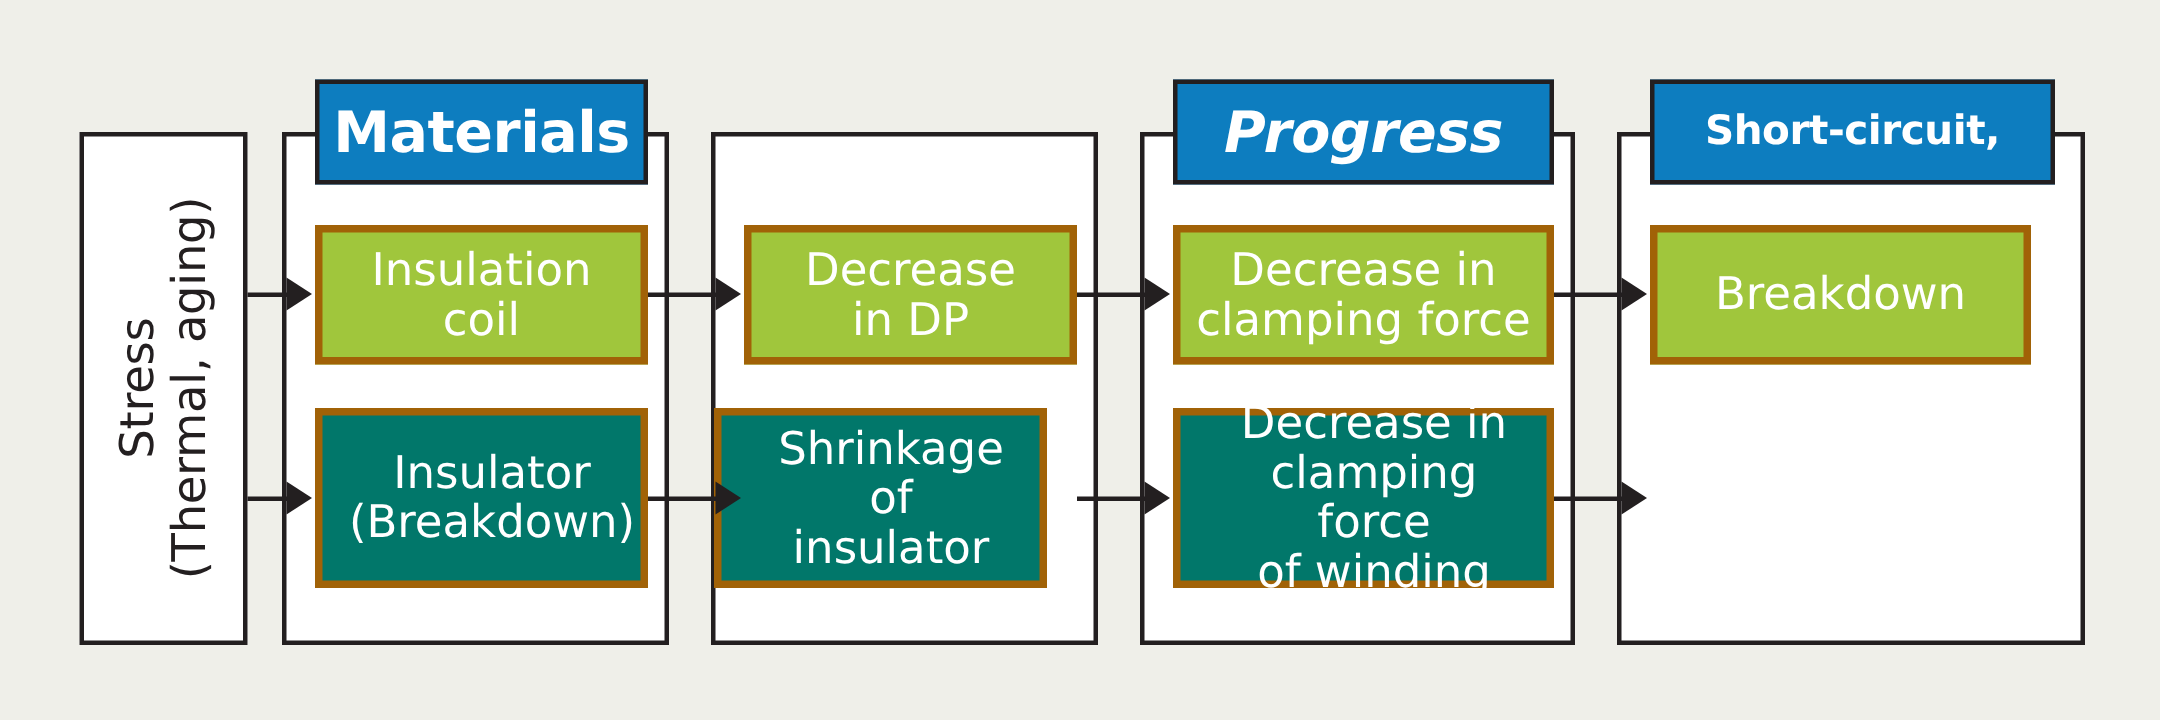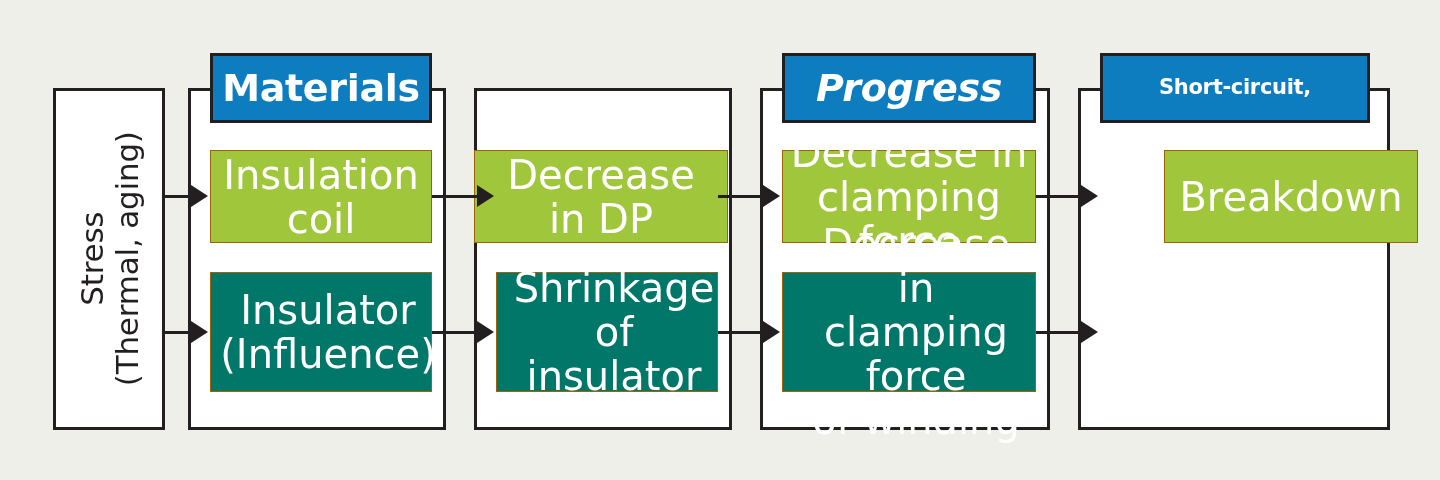--- a/index.html
+++ b/index.html
@@ -69,33 +69,33 @@
     align-items: center;
     justify-content: center;
     color: #ffffff;
     font-weight: bold;
     font-size: 38px;
     line-height: 1.02;
     text-align: center;
     z-index: 6;
     letter-spacing: -0.3px;
   }
-  .col-header.two-line { font-size: 21px; line-height: 1.04; }
+  .col-header.two-line { font-size: 27px; line-height: 1.04; }
 
   
   .box {
     position: absolute;
-    border: 1px solid #a16207;
+    border: 5px solid #a16207;
     box-sizing: border-box;
     display: flex;
     align-items: center;
     justify-content: center;
     text-align: center;
     color: #ffffff;
-    font-size: 40px;
+    font-size: 30px;
     line-height: 1.1;
     z-index: 5;
     padding: 0 6px;
   }
   .box.green { background: #a0c63c; }
   .box.teal  { background: #01776a; }
 
   .row-green { top: 150px; height: 93px; }
   .row-teal  { top: 272px; height: 120px; padding-left: 20px; }
 
@@ -144,43 +144,43 @@
       <span>Short-circuit,</span><br>
     </span>
   </div>
 
   <div class="box green row-green" style="left:210px; width:222px;">
     <span>
       <span>Insulation</span><br>
       <span>coil</span>
     </span>
   </div>
-  <div class="box green row-green" style="left:474px; width:254px;align-items:center;">
+  <div class="box green row-green" style="left:496px; width:222px;align-items:center;">
     <span>
       <span>Decrease</span><br>
       <span>in DP</span>
     </span>
   </div>
   <div class="box green row-green" style="left:782px; width:254px;">
     <span>
       <span>Decrease in</span><br>
       <span>clamping force</span>
     </span>
   </div>
-  <div class="box green row-green" style="left:1164px; width:254px;">
+  <div class="box green row-green" style="left:1100px; width:254px;">
     <span>Breakdown</span>
   </div>
 
   <div class="box teal row-teal" style="left:210px; width:222px;">
     <span>
       <span>Insulator</span><br>
-      <span>(Influence)</span>
-    </span>
-  </div>
-  <div class="box teal row-teal" style="left:496px; width:222px;">
+      <span>(Breakdown)</span>
+    </span>
+  </div>
+  <div class="box teal row-teal" style="left:476px; width:222px;">
     <span>
       <span>Shrinkage of</span><br>
       <span>insulator</span>
     </span>
   </div>
   <div class="box teal row-teal" style="left:782px; width:254px;">
     <span>
       <span>Decrease in</span><br>
       <span>clamping force</span><br>
       <span>of winding</span>

